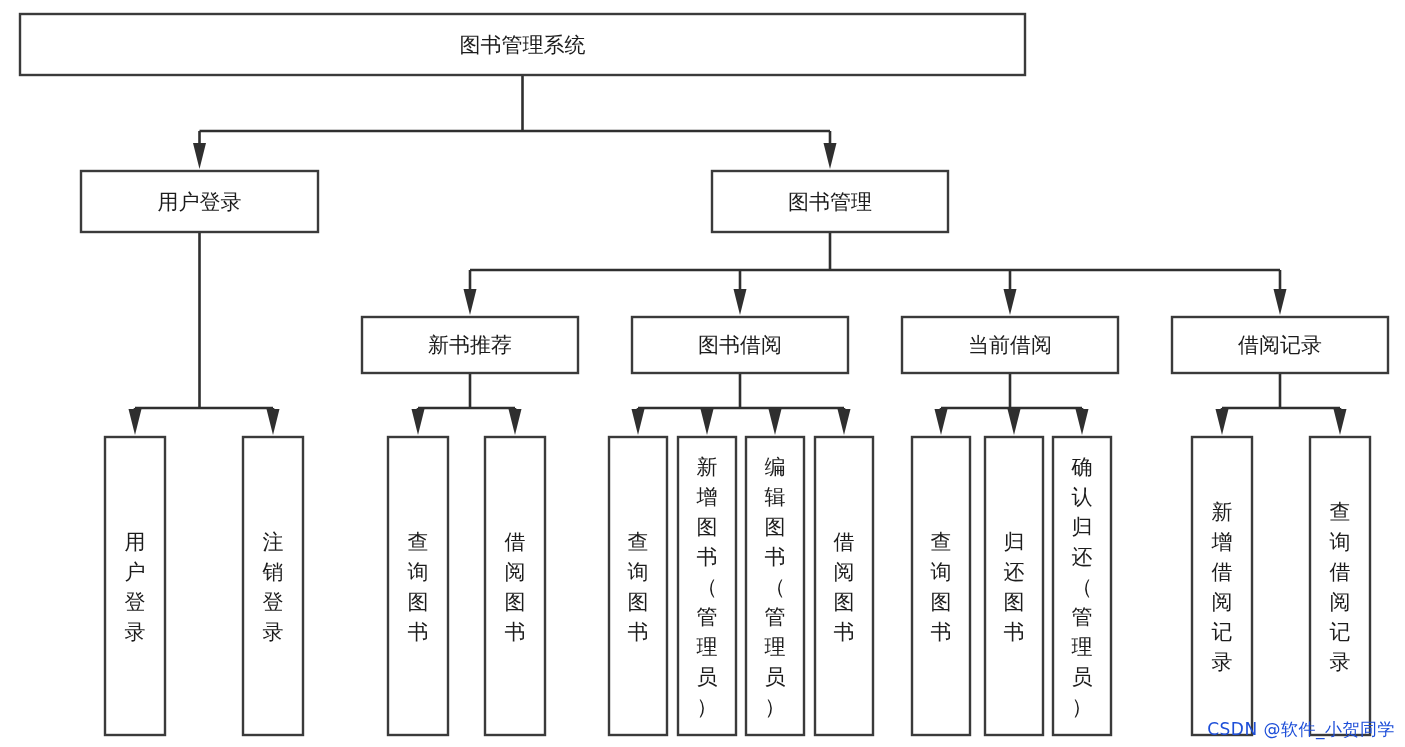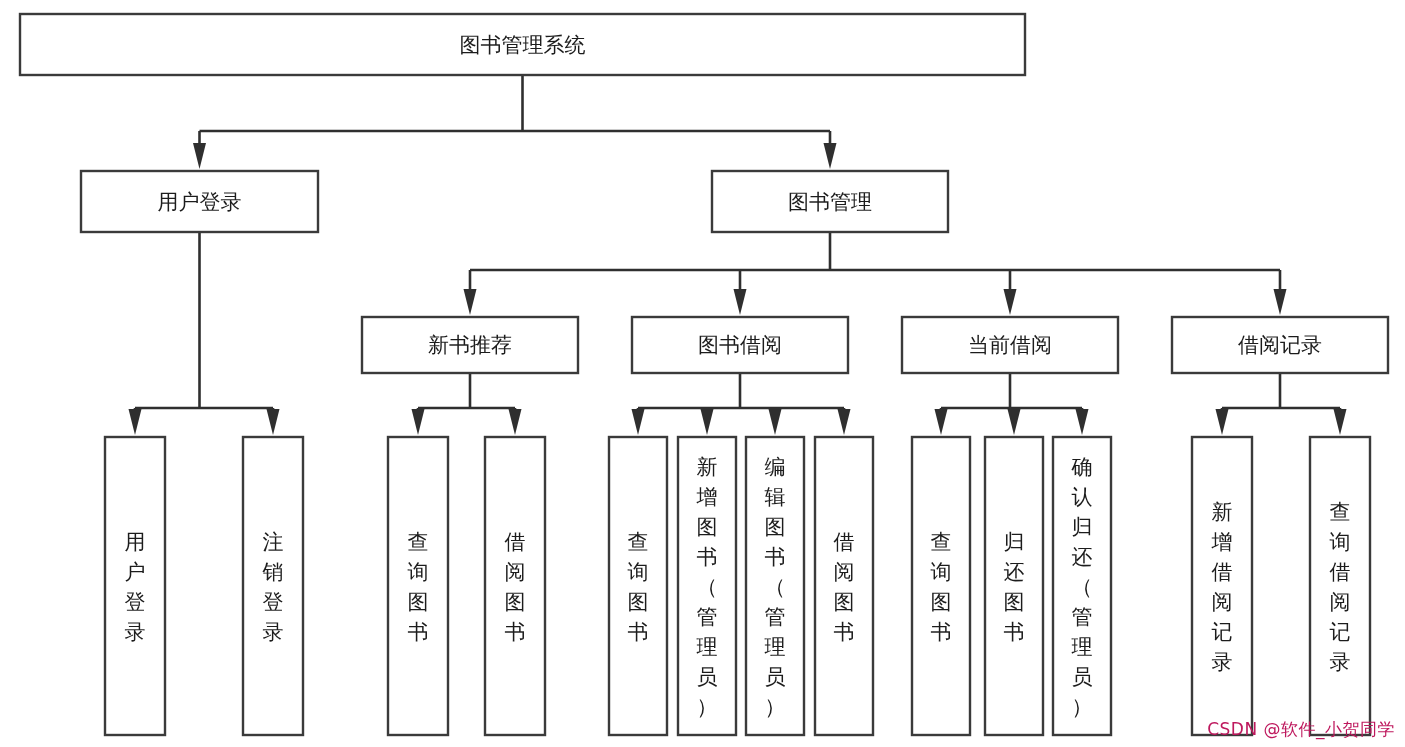--- a/index.html
+++ b/index.html
@@ -55,21 +55,21 @@
     font-size: 21px;
     fill: #1c1c1c;
     text-anchor: middle;
   }
   .watermark-text {
     position: absolute;
     right: 10px;
     bottom: 6px;
     font-family: "DejaVu Sans", "Liberation Sans", sans-serif;
     font-size: 17px;
-    color: #be185d;
+    color: #1d4ed8;
     letter-spacing: 0.5px;
     white-space: nowrap;
     pointer-events: none;
   }
 </style>
 </head>
 <body>
 
 <div id="diagram-root">
   <svg id="flow-svg" viewBox="0 0 1405 747">

